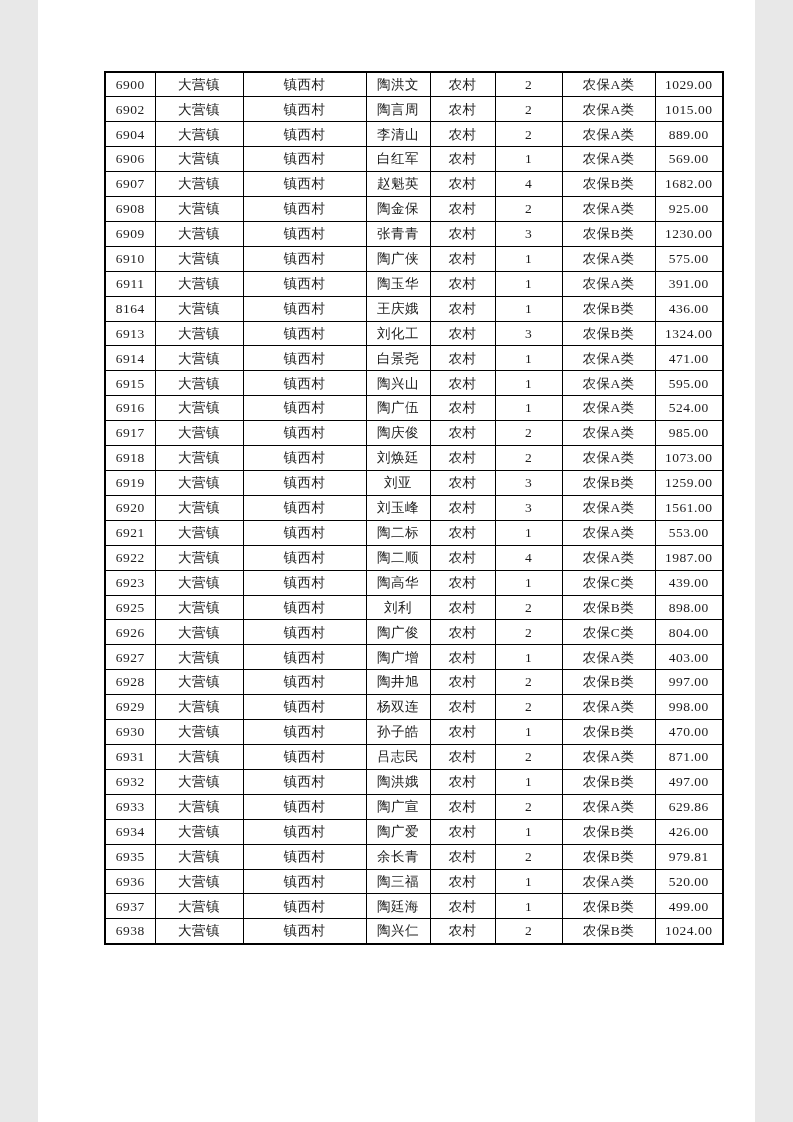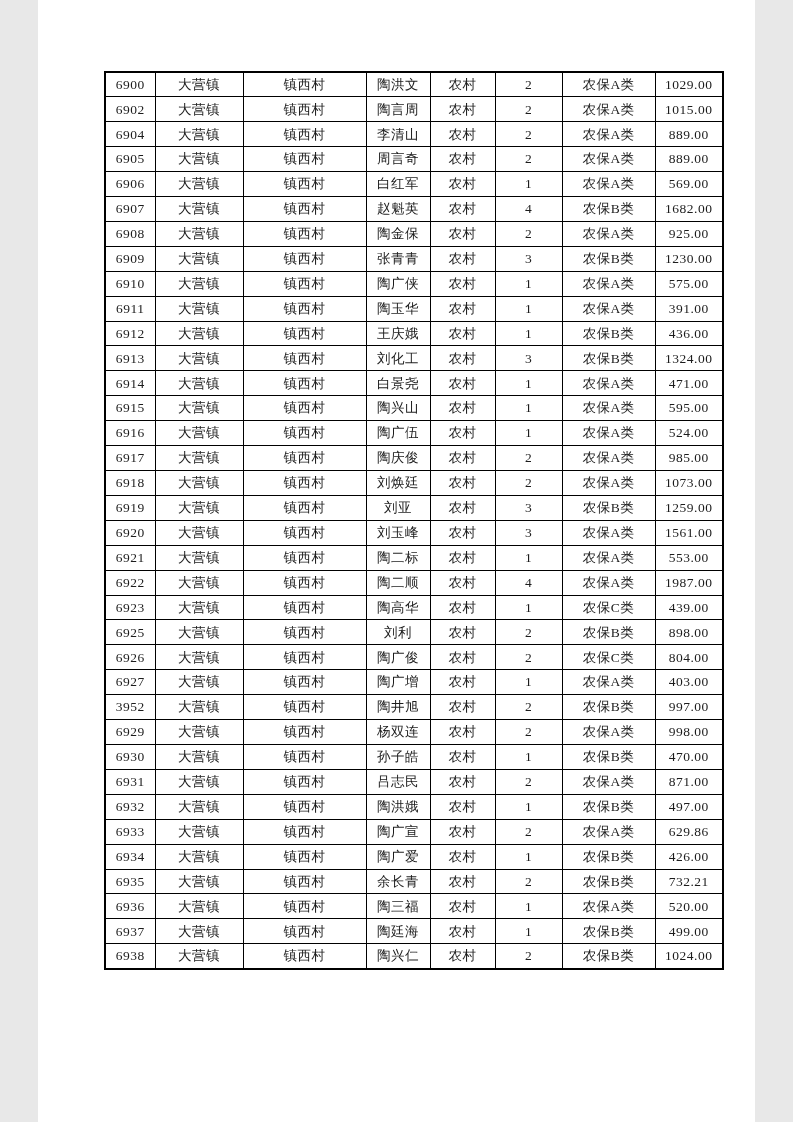--- a/index.html
+++ b/index.html
@@ -96,30 +96,20 @@
     <td class="num">6904</td>
     <td>大营镇</td>
     <td>镇西村</td>
     <td>李清山</td>
     <td>农村</td>
     <td class="num">2</td>
     <td>农保A类</td>
     <td class="num">889.00</td>
   </tr>
           <tr>
-    <td class="num">6905</td>
-    <td>大营镇</td>
-    <td>镇西村</td>
-    <td>周言奇</td>
-    <td>农村</td>
-    <td class="num">2</td>
-    <td>农保A类</td>
-    <td class="num">889.00</td>
-  </tr>
-          <tr>
     <td class="num">6906</td>
     <td>大营镇</td>
     <td>镇西村</td>
     <td>白红军</td>
     <td>农村</td>
     <td class="num">1</td>
     <td>农保A类</td>
     <td class="num">569.00</td>
   </tr>
           <tr>
@@ -166,21 +156,21 @@
     <td class="num">6911</td>
     <td>大营镇</td>
     <td>镇西村</td>
     <td>陶玉华</td>
     <td>农村</td>
     <td class="num">1</td>
     <td>农保A类</td>
     <td class="num">391.00</td>
   </tr>
           <tr>
-    <td class="num">6912</td>
+    <td class="num">8164</td>
     <td>大营镇</td>
     <td>镇西村</td>
     <td>王庆娥</td>
     <td>农村</td>
     <td class="num">1</td>
     <td>农保B类</td>
     <td class="num">436.00</td>
   </tr>
           <tr>
     <td class="num">6913</td>
@@ -316,21 +306,21 @@
     <td class="num">6927</td>
     <td>大营镇</td>
     <td>镇西村</td>
     <td>陶广增</td>
     <td>农村</td>
     <td class="num">1</td>
     <td>农保A类</td>
     <td class="num">403.00</td>
   </tr>
           <tr>
-    <td class="num">3952</td>
+    <td class="num">6928</td>
     <td>大营镇</td>
     <td>镇西村</td>
     <td>陶井旭</td>
     <td>农村</td>
     <td class="num">2</td>
     <td>农保B类</td>
     <td class="num">997.00</td>
   </tr>
           <tr>
     <td class="num">6929</td>
@@ -393,21 +383,21 @@
     <td class="num">426.00</td>
   </tr>
           <tr>
     <td class="num">6935</td>
     <td>大营镇</td>
     <td>镇西村</td>
     <td>余长青</td>
     <td>农村</td>
     <td class="num">2</td>
     <td>农保B类</td>
-    <td class="num">732.21</td>
+    <td class="num">979.81</td>
   </tr>
           <tr>
     <td class="num">6936</td>
     <td>大营镇</td>
     <td>镇西村</td>
     <td>陶三福</td>
     <td>农村</td>
     <td class="num">1</td>
     <td>农保A类</td>
     <td class="num">520.00</td>

